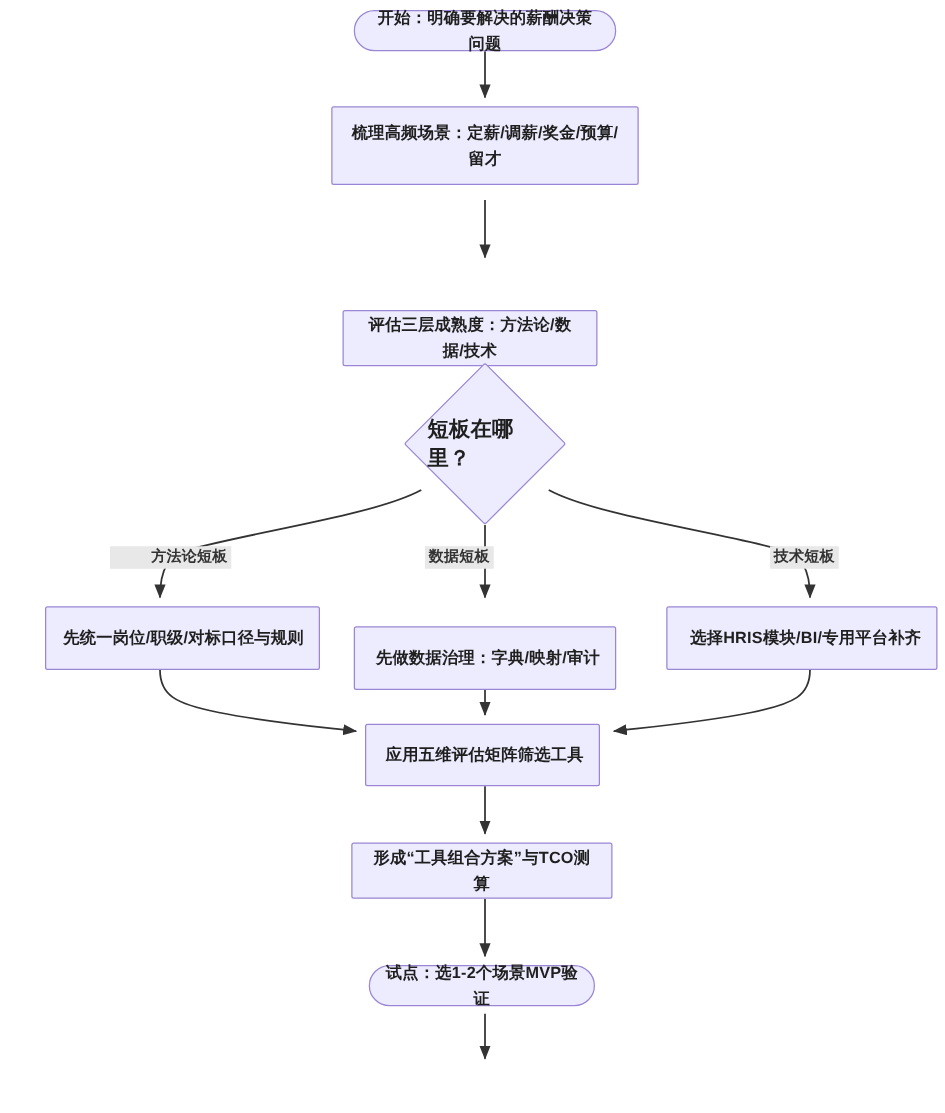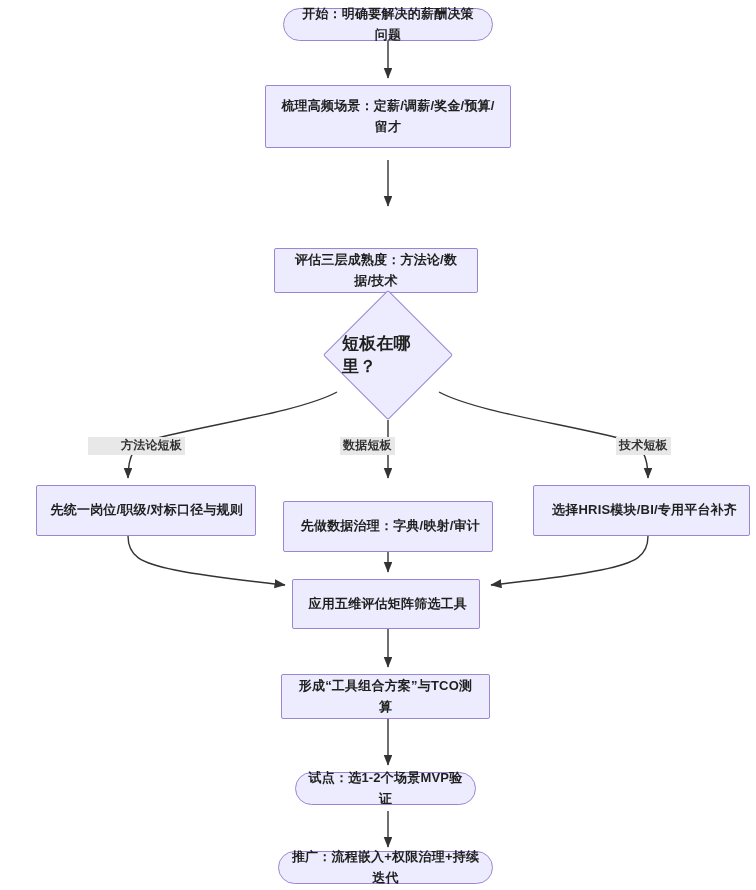--- a/index.html
+++ b/index.html
@@ -157,23 +157,20 @@
   </div>
 
   <div class="node rect" style="left:281px; top:674px; width:209px; height:45px;">
     <span>形成“工具组合方案”与TCO测算</span>
   </div>
 
   <div class="node rounded" style="left:295px; top:772px; width:181px; height:33px;">
     <span>试点：选1-2个场景MVP验证</span>
   </div>
 
-  <div class="node rounded" style="left:278px; top:851px; width:215px; height:33px;">
-    <span>推广：流程嵌入+权限治理+持续迭代</span>
-  </div>
 
   <div class="edge-label" style="left:88px; top:437px;padding-left:33px;">方法论短板</div>
 
   <div class="edge-label" style="left:340px; top:437px;">数据短板</div>
 
   <div class="edge-label" style="left:616px; top:437px;">技术短板</div>
 
 </div>
 
 </body></html>

